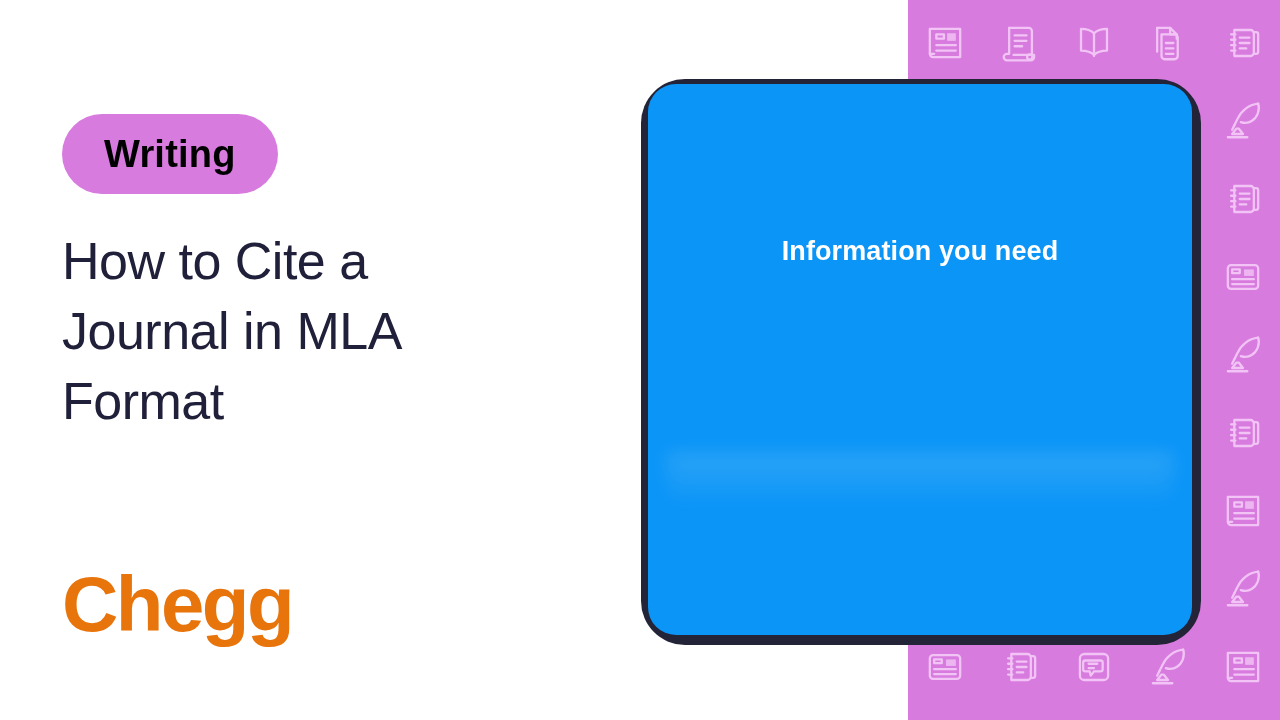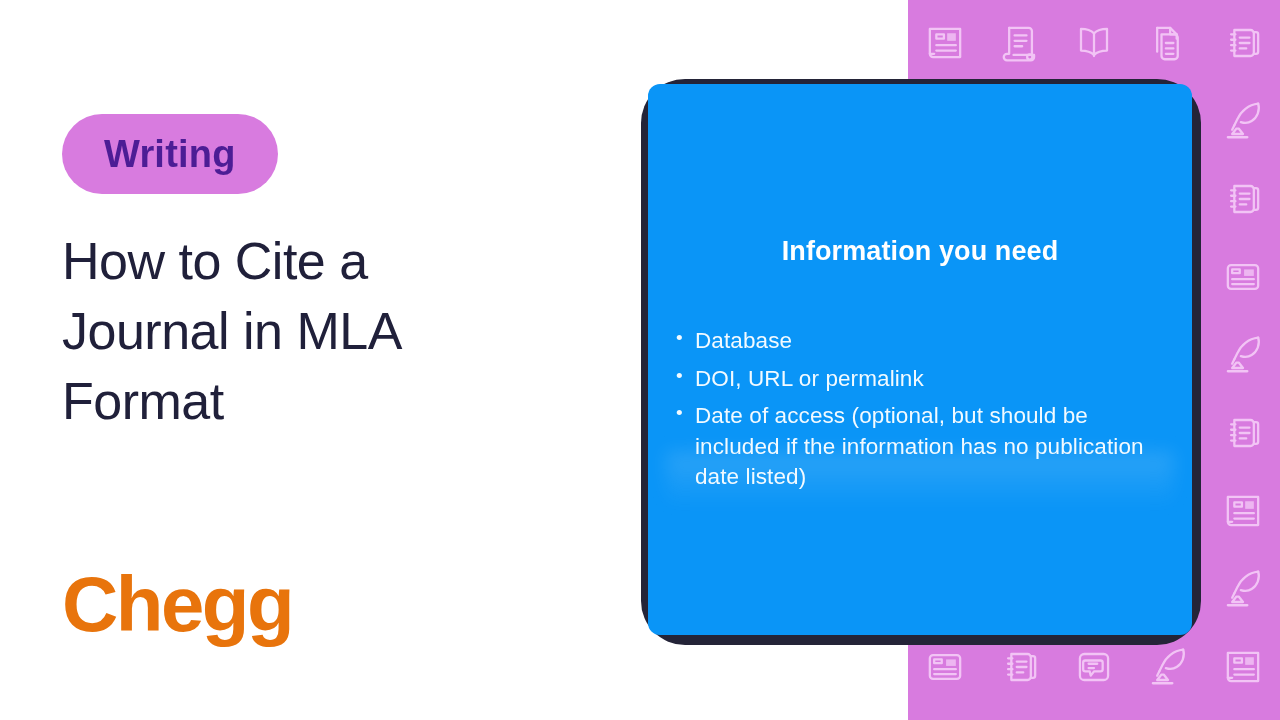--- a/index.html
+++ b/index.html
@@ -25,21 +25,21 @@
   }
 
   .category-pill {
     position:absolute;
     left:0; top:114px;
     display:flex; align-items:center; justify-content:center;
     height:80px;
     padding:0 42px;
     background:#D87BDF;
     border-radius:40px;
-    color:#4c1d95;
+    color:#000000;
     font-size:38px;
     font-weight:bold;
     letter-spacing:0.2px;
     line-height:1;
   }
 
   .page-title {
     position:absolute;
     left:0; top:226px;
     width:470px;
@@ -90,21 +90,21 @@
     width:560px; height:566px;
     background:#242438;
     border-radius:44px;
   }
 
   .slide-card {
     position:absolute;
     left:648px; top:84px;
     width:544px; height:551px;
     background:#0A95F7;
-    border-radius:12px;
+    border-radius:28px;
     overflow:hidden;
   }
 
   .haze {
     position:absolute;
     left:18px; top:368px;
     width:508px; height:56px;
     background:linear-gradient(180deg, rgba(255,255,255,0.14), rgba(255,255,255,0.0));
     filter:blur(9px);
     pointer-events:none;
@@ -540,20 +540,15 @@
       </div>
   </div>
 
   <div class="slide-shadow"></div>
 
   <div class="slide-card">
     <div class="haze"></div>
 
     <div class="slide-heading">Information you need</div>
 
-    <ul class="slide-list" id="slide-list">
-        <li>Database</li>
-        <li>DOI, URL or permalink</li>
-        <li>Date of access (optional, but should be included if the information has no publication date listed)</li>
-      </ul>
   </div>
 
 </div>
 
 </body></html>

